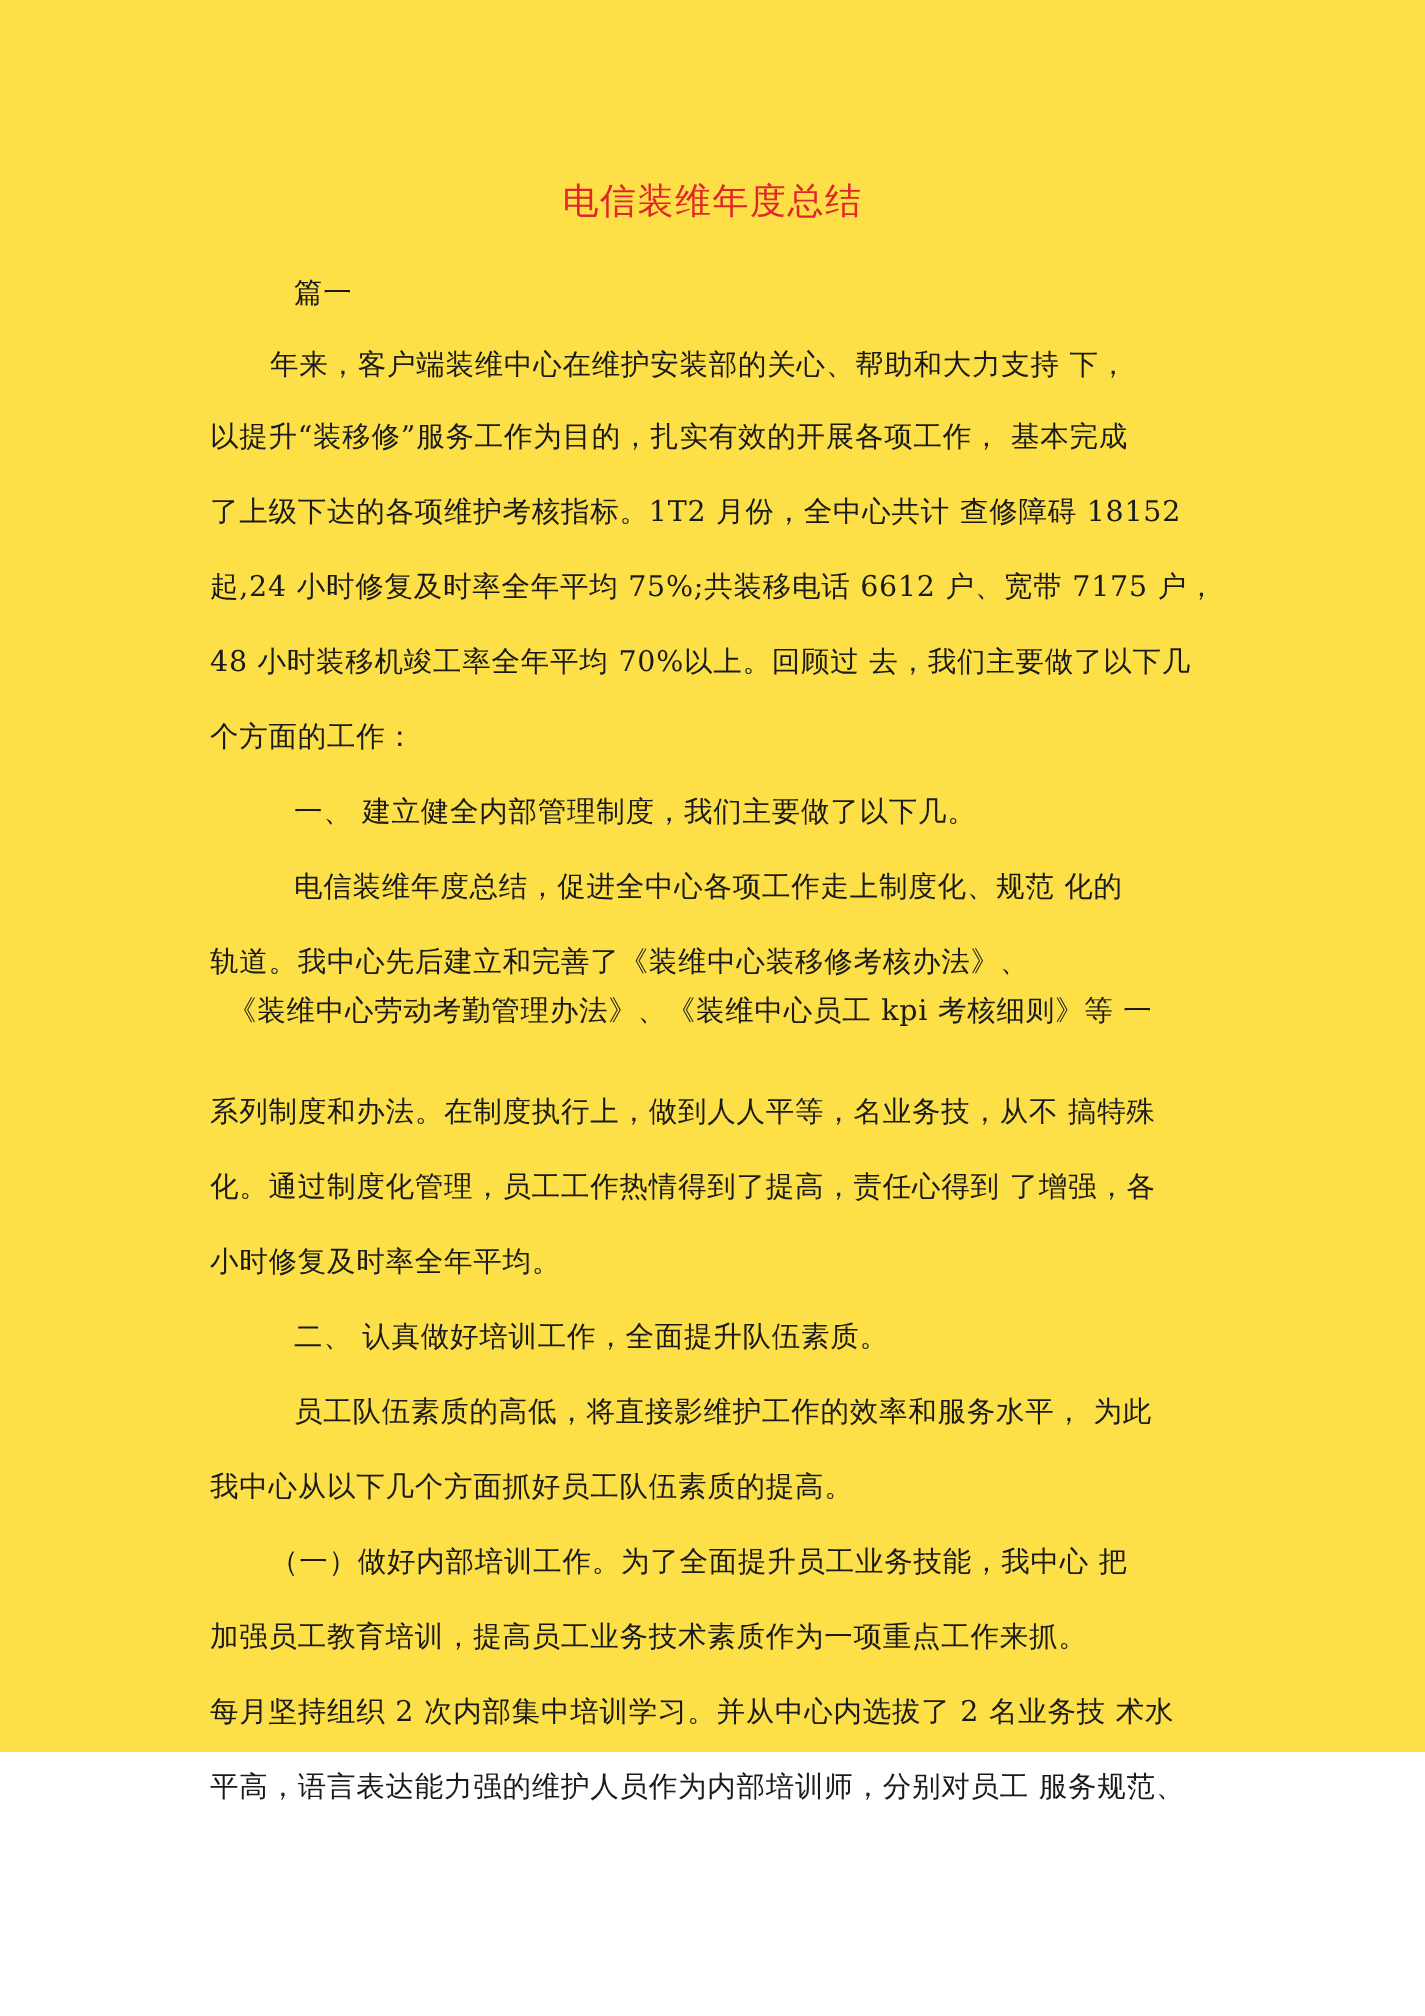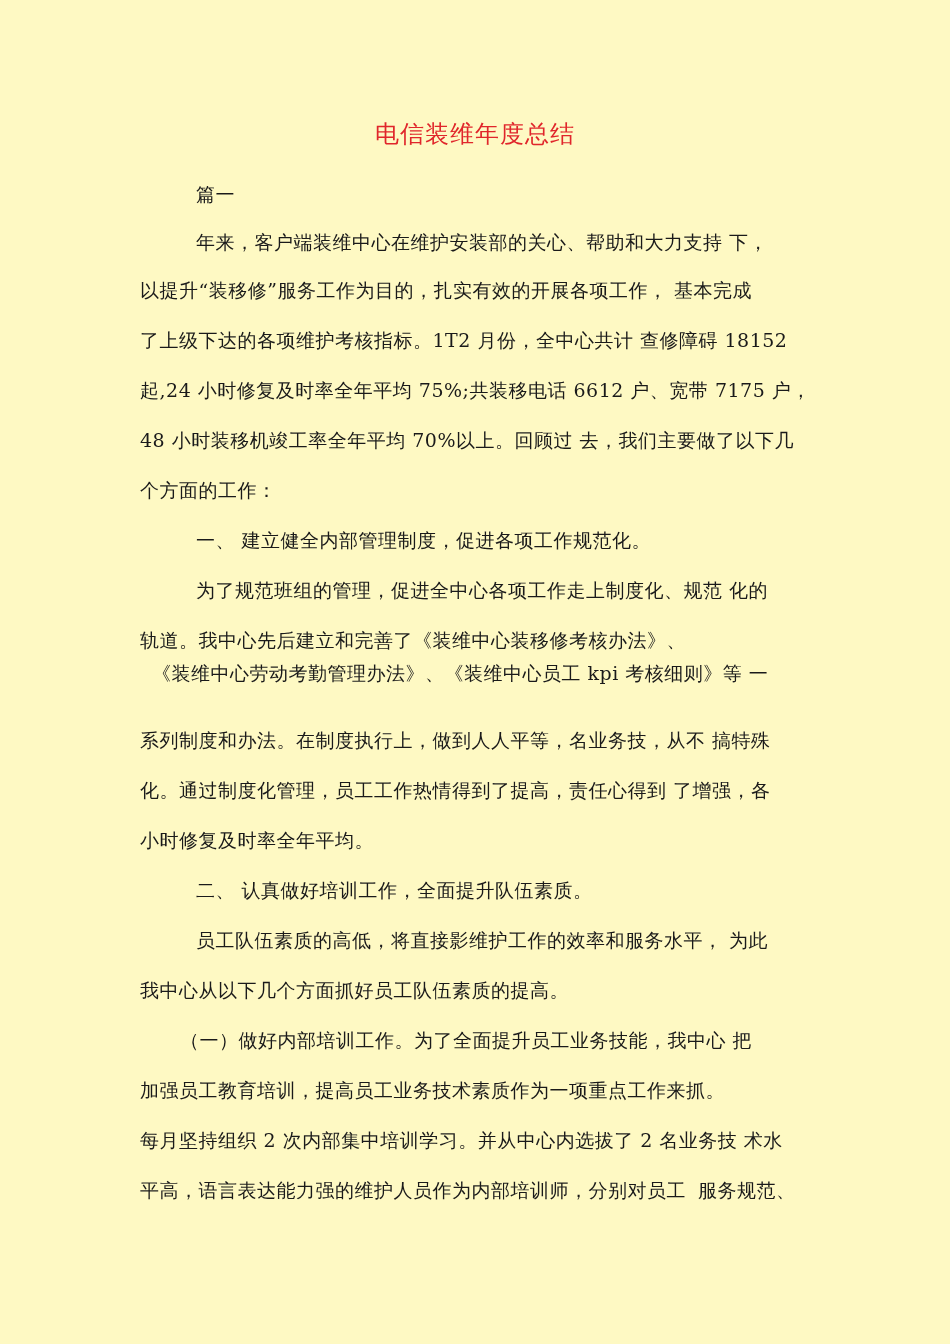--- a/index.html
+++ b/index.html
@@ -1,50 +1,50 @@
 <!DOCTYPE html>
 <html><head>
 <meta charset="utf-8">
 <style>
   html, body { margin: 0; padding: 0; background: #ffffff; }
   body { width: 950px; height: 1344px; position: relative; overflow: hidden; }
-  .page { position: absolute; left: 0; top: 0; width: 950px; height: 1344px; background: #fef9c3; }
+  .page { position: absolute; left: 0; top: 0; width: 950px; height: 1168px; background: #fde047; }
   .title {
     position: absolute; left: 0; top: 118px; width: 950px; text-align: center;
     font-family: "DejaVu Serif", serif; font-size: 24px; color: #e0262b;
     letter-spacing: 1px;
   }
   .line {
     position: absolute; white-space: nowrap;
     font-family: "DejaVu Serif", serif; font-size: 19px; color: #1a1a1a;
     letter-spacing: 0.5px;
     margin-top: 24px;
   }
 </style>
 </head>
 <body>
 
 <div class="page">
   <div class="title" style="color: rgb(224, 38, 43);">电信装维年度总结</div>
   <div id="body-lines">
       <div class="line" style="left: 196px; top: 158px;">篇一</div>
-      <div class="line" style="left: 196px; top: 206px; text-align: center;">年来，客户端装维中心在维护安装部的关心、帮助和大力支持 下，</div>
+      <div class="line" style="left: 180px; top: 206px; text-align: center;">年来，客户端装维中心在维护安装部的关心、帮助和大力支持 下，</div>
       <div class="line" style="left: 140px; top: 254px; text-align: center;">以提升“装移修”服务工作为目的，扎实有效的开展各项工作， 基本完成</div>
       <div class="line" style="left: 140px; top: 304px;">了上级下达的各项维护考核指标。1T2 月份，全中心共计 查修障碍 18152</div>
       <div class="line" style="left: 140px; top: 354px;">起,24 小时修复及时率全年平均 75%;共装移电话 6612  户、宽带 7175 户，</div>
       <div class="line" style="left: 140px; top: 404px;">48 小时装移机竣工率全年平均 70%以上。回顾过 去，我们主要做了以下几</div>
       <div class="line" style="left: 140px; top: 454px;">个方面的工作：</div>
-      <div class="line" style="left: 196px; top: 504px;">一、 建立健全内部管理制度，促进各项工作规范化。</div>
-      <div class="line" style="left: 196px; top: 554px;">为了规范班组的管理，促进全中心各项工作走上制度化、规范 化的</div>
+      <div class="line" style="left: 196px; top: 504px;">一、 建立健全内部管理制度，我们主要做了以下几。</div>
+      <div class="line" style="left: 196px; top: 554px;">电信装维年度总结，促进全中心各项工作走上制度化、规范 化的</div>
       <div class="line" style="left: 140px; top: 604px;">轨道。我中心先后建立和完善了《装维中心装移修考核办法》、</div>
       <div class="line" style="left: 152px; top: 637px;">《装维中心劳动考勤管理办法》、《装维中心员工 kpi 考核细则》等 一</div>
       <div class="line" style="left: 140px; top: 704px;">系列制度和办法。在制度执行上，做到人人平等，名业务技，从不 搞特殊</div>
       <div class="line" style="left: 140px; top: 754px;">化。通过制度化管理，员工工作热情得到了提高，责任心得到 了增强，各</div>
       <div class="line" style="left: 140px; top: 804px;">小时修复及时率全年平均。</div>
       <div class="line" style="left: 196px; top: 854px;">二、 认真做好培训工作，全面提升队伍素质。</div>
       <div class="line" style="left: 196px; top: 904px;">员工队伍素质的高低，将直接影维护工作的效率和服务水平，  为此</div>
       <div class="line" style="left: 140px; top: 954px;">我中心从以下几个方面抓好员工队伍素质的提高。</div>
       <div class="line" style="left: 180px; top: 1004px;">（一）做好内部培训工作。为了全面提升员工业务技能，我中心 把</div>
       <div class="line" style="left: 140px; top: 1054px;">加强员工教育培训，提高员工业务技术素质作为一项重点工作来抓。</div>
       <div class="line" style="left: 140px; top: 1104px;">每月坚持组织 2 次内部集中培训学习。并从中心内选拔了 2 名业务技 术水</div>
-      <div class="line" style="left: 140px; top: 1154px; font-family: Liberation Mono, monospace;">平高，语言表达能力强的维护人员作为内部培训师，分别对员工 服务规范、</div>
+      <div class="line" style="left: 140px; top: 1154px;">平高，语言表达能力强的维护人员作为内部培训师，分别对员工 服务规范、</div>
     </div>
 </div>
 
 </body></html>

